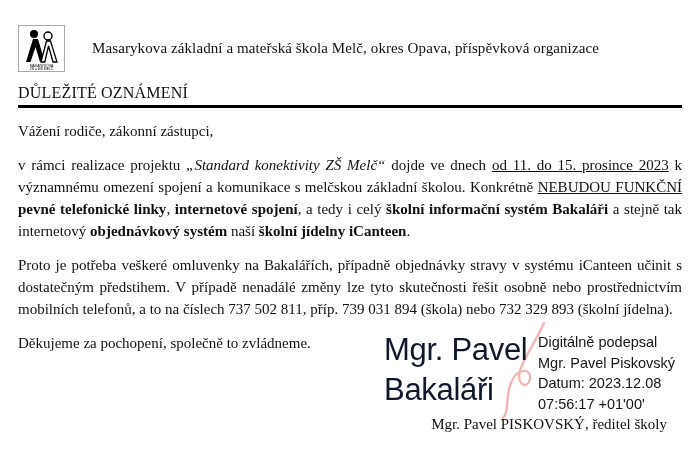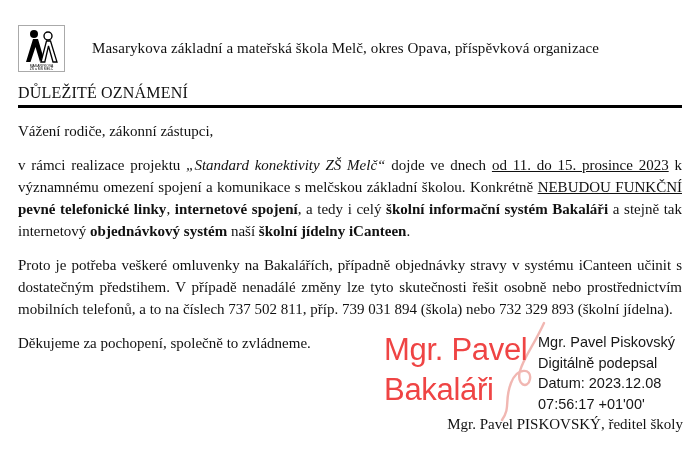--- a/index.html
+++ b/index.html
@@ -15,31 +15,31 @@
   .doc-title { margin:12px 18px 0 18px; font-weight:normal; font-size:16px; letter-spacing:0.2px; }
   .rule { margin:3px 18px 0 18px; border-bottom:3px solid #000; height:0; }
   p.para { margin:12px 18px 0 18px; font-size:15px; line-height:22px; }
   .justify { text-align:justify; }
   .u { text-decoration:underline; }
   .b { font-weight:bold; }
   .i { font-style:italic; }
   .sig-name {
     position:absolute; left:384px; top:330px;
     font-family:"Liberation Sans", sans-serif;
-    font-size:31px; line-height:40px; color:#ef4444; letter-spacing:-0.3px;
+    font-size:31px; line-height:40px; color:#0f172a; letter-spacing:-0.3px;
     white-space:nowrap;
   }
   .sig-details {
     position:absolute; left:538px; top:332px;
     font-family:"Liberation Sans", sans-serif;
     font-size:14.5px; line-height:20.5px; color:#161616;
     white-space:nowrap;
   }
   .sig-flourish { position:absolute; left:486px; top:317px; width:70px; height:110px; }
-  .signer-line { position:absolute; right:17px; top:416px; font-size:15px; white-space:nowrap; }
+  .signer-line { position:absolute; right:33px; top:416px; font-size:15px; white-space:nowrap; }
 </style>
 </head>
 <body>
 
 <div class="page">
 
   <div class="header-row">
     <div class="logo-box">
       <svg viewBox="0 0 47 47" width="47" height="47">
         <rect x="0.5" y="0.5" width="46" height="46" fill="#ffffff" stroke="#aaaaaa" stroke-width="1"></rect>
@@ -68,21 +68,21 @@
   <svg class="sig-flourish" viewBox="0 0 70 110">
     <path d="M 58 6 C 48 28, 38 40, 34 54 C 30 68, 42 73, 44 62 C 46 51, 31 50, 25 66 C 18 84, 25 90, 16 103" fill="none" stroke="#efaaa5" stroke-width="2.4" stroke-linecap="round" opacity="0.85"></path>
   </svg>
 
   <div class="sig-name">
     <div>Mgr. Pavel</div>
     <div>Bakaláři</div>
   </div>
 
   <div class="sig-details">
+    <div>Digitálně podepsal</div>
     <div>Mgr. Pavel Piskovský</div>
-    <div>Digitálně podepsal</div>
     <div>Datum: 2023.12.08</div>
     <div>07:56:17 +01'00'</div>
   </div>
 
   <div class="signer-line">Mgr. Pavel PISKOVSKÝ, ředitel školy</div>
 
 </div>
 
 </body></html>

